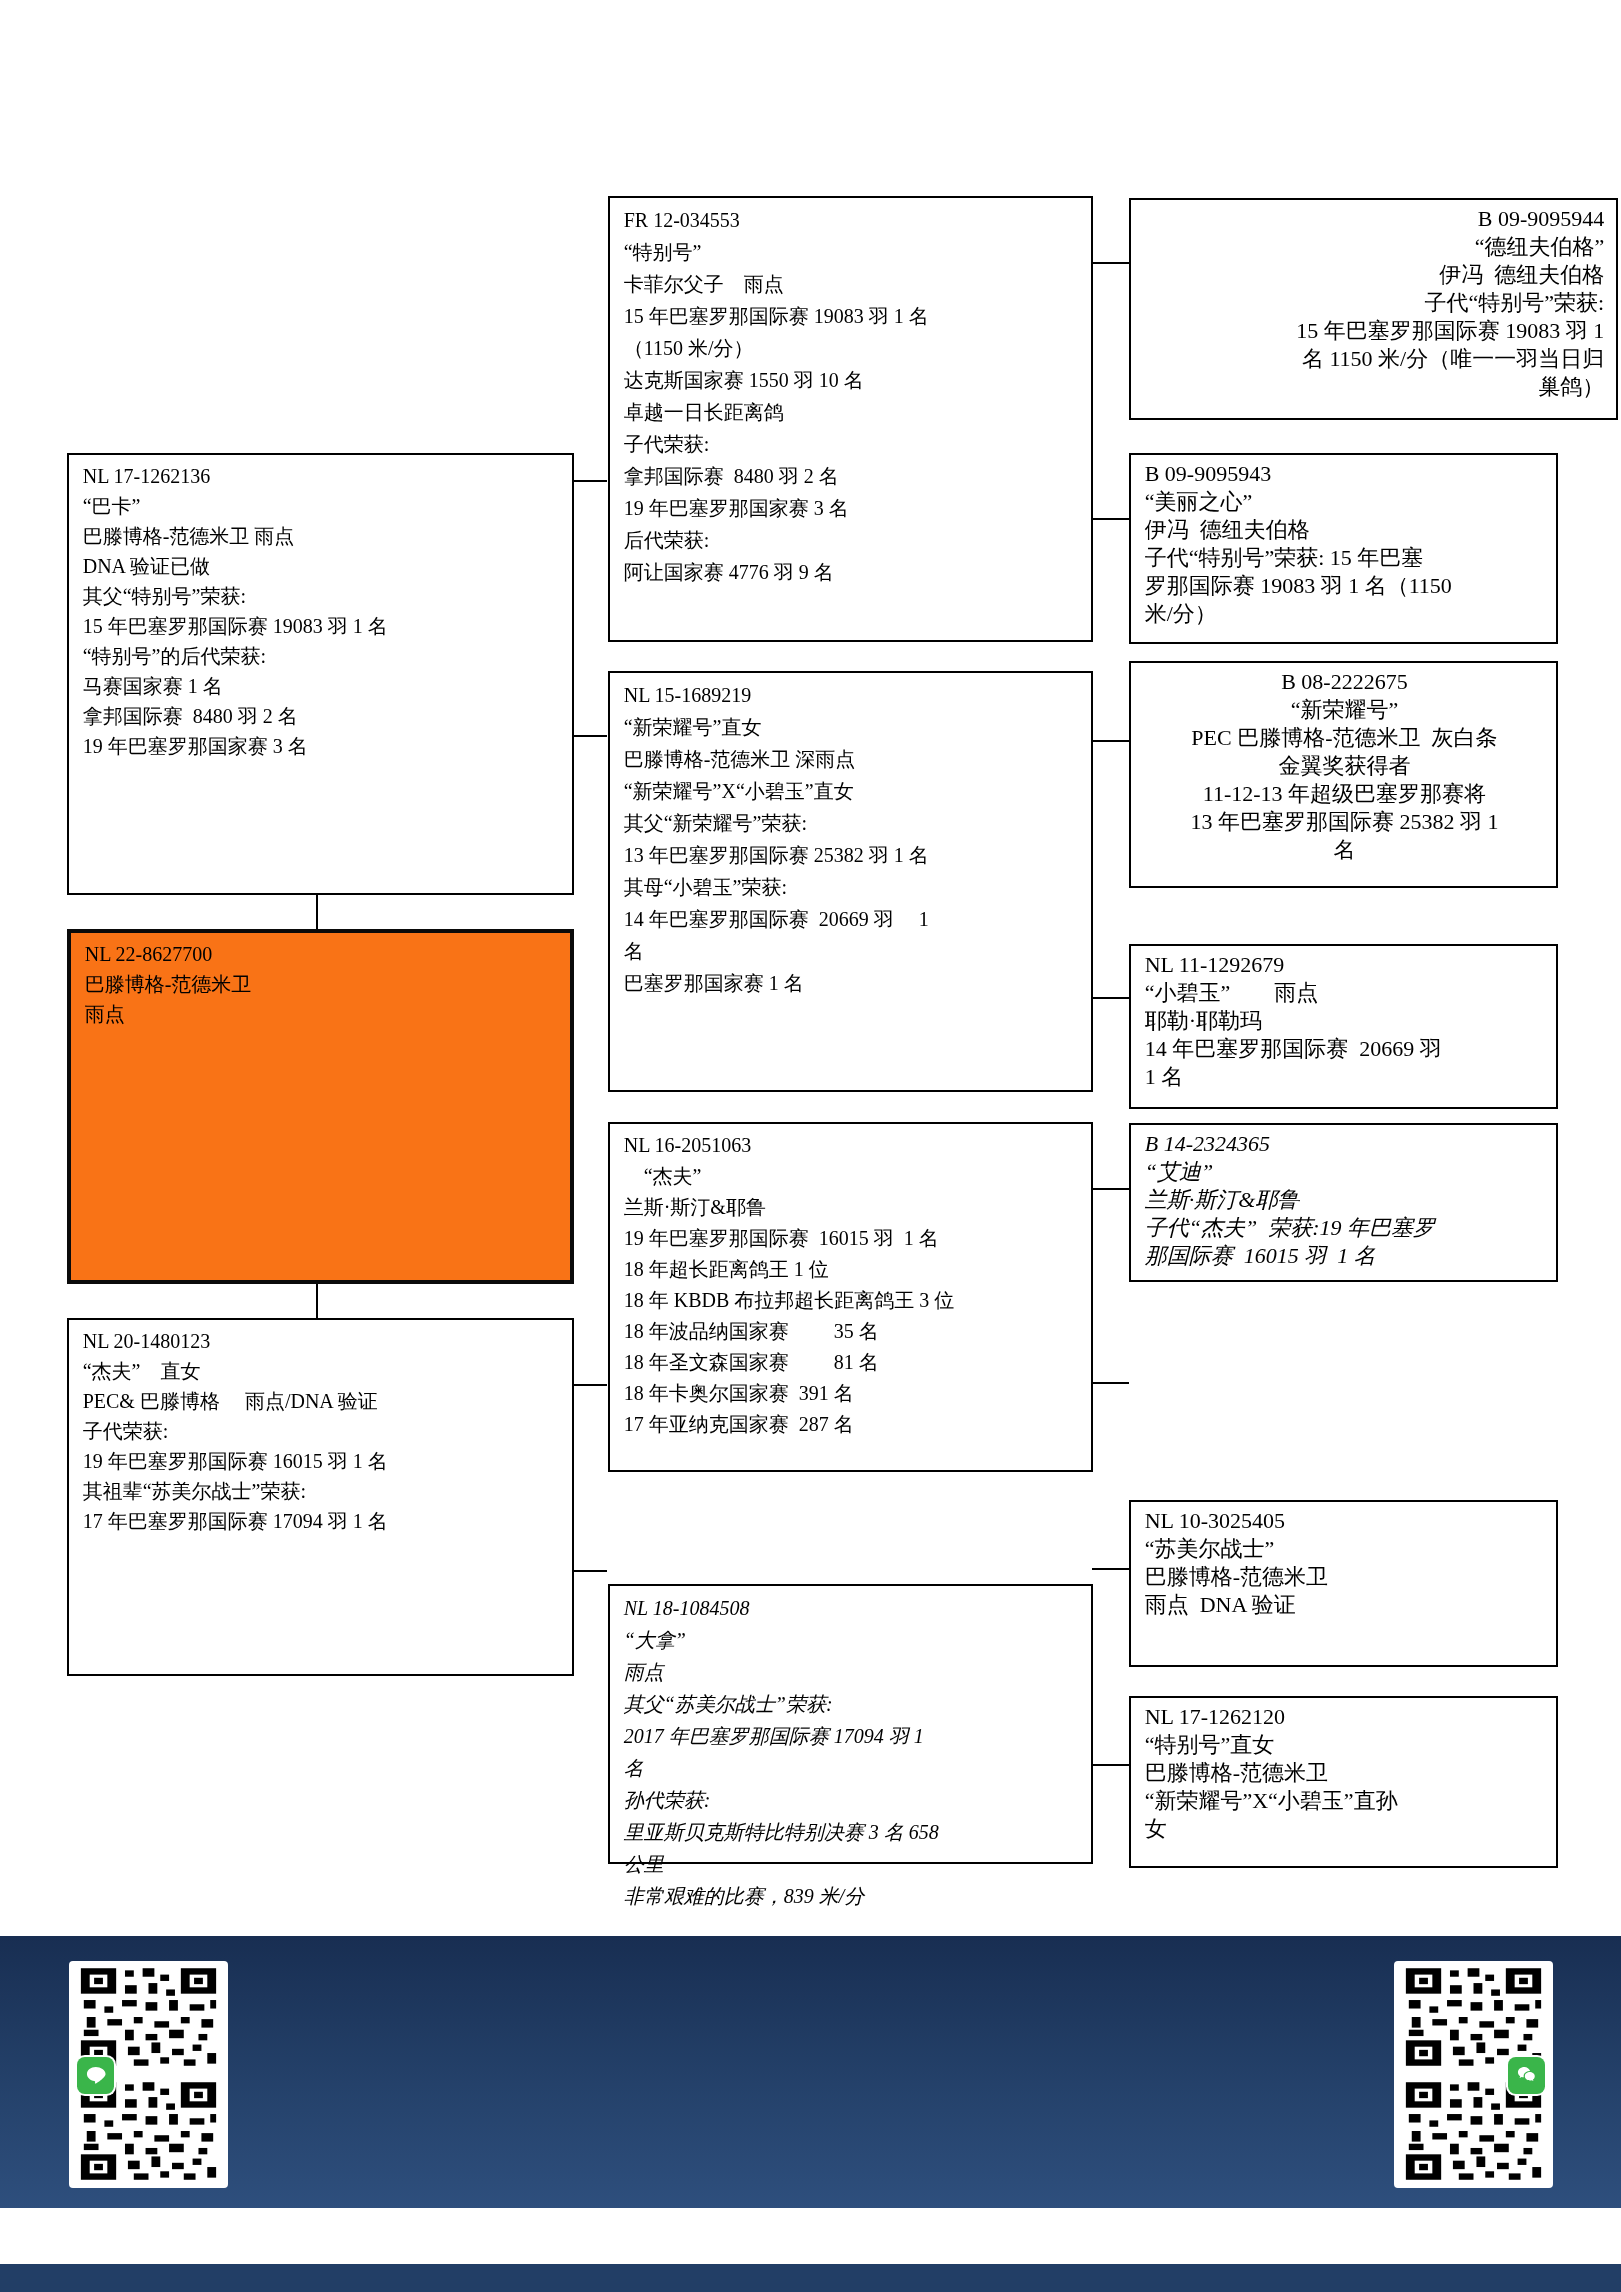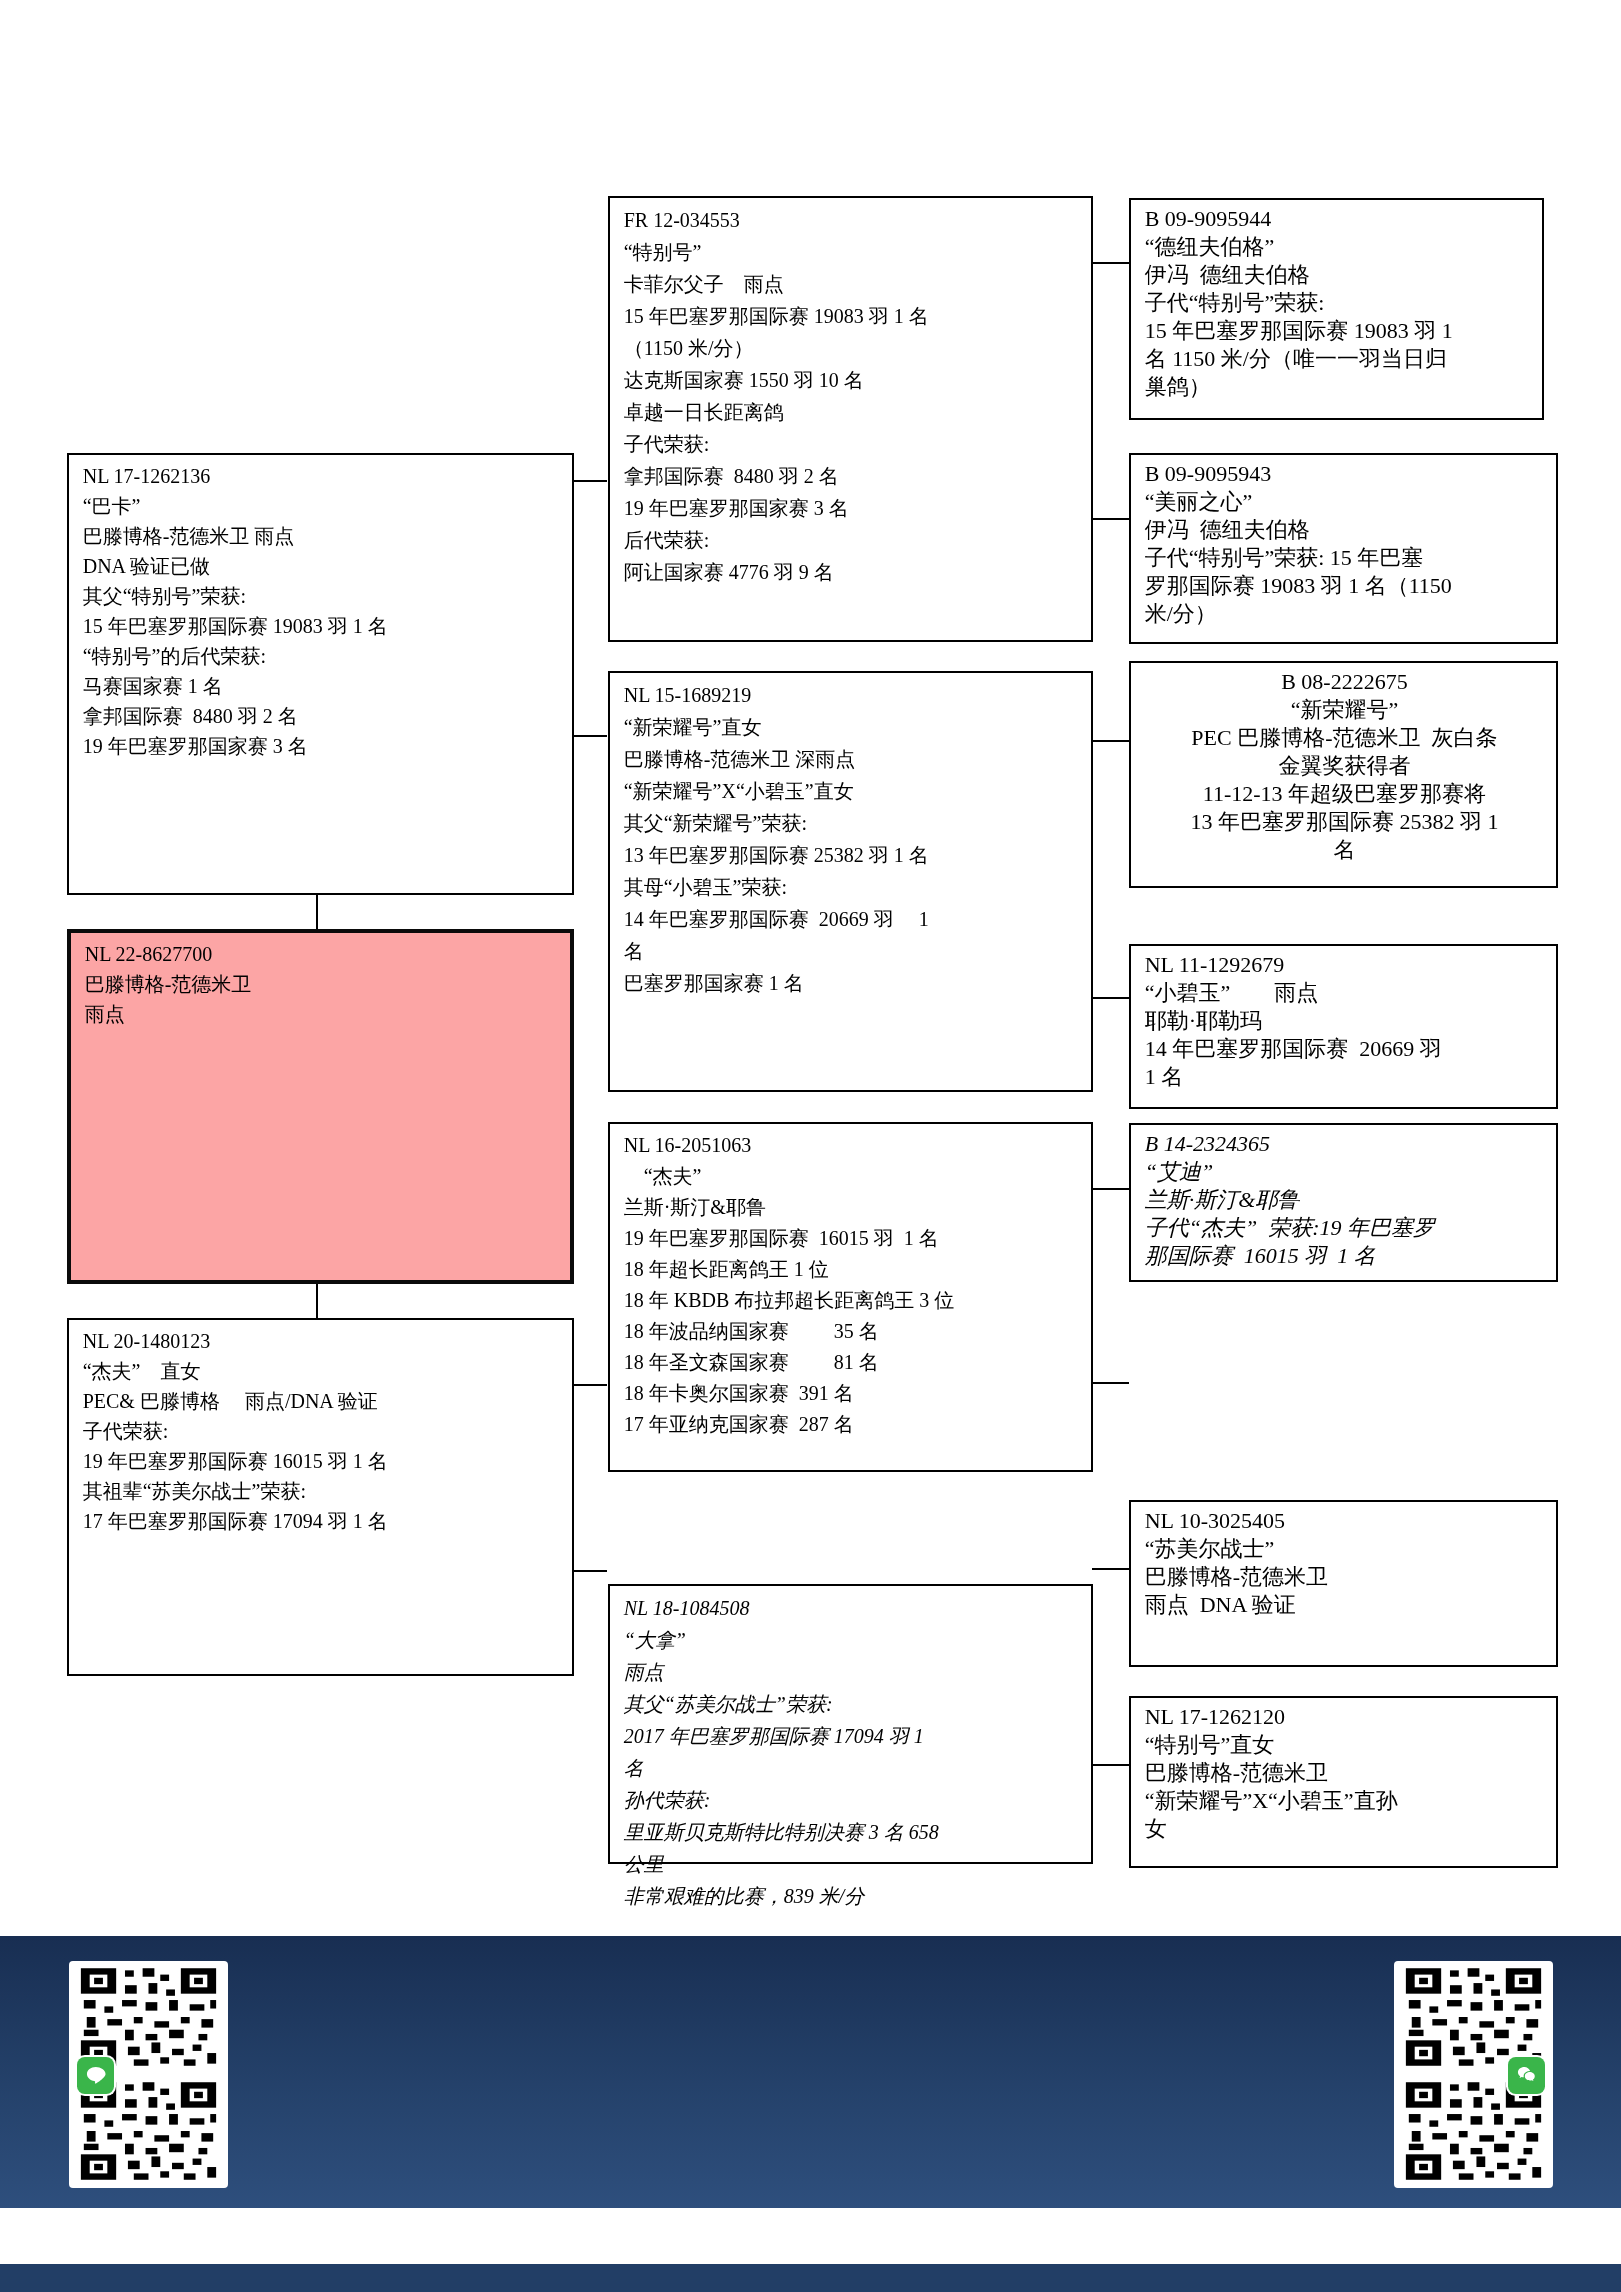--- a/index.html
+++ b/index.html
@@ -2,21 +2,21 @@
 <html><head>
 <meta charset="utf-8">
 <style>
   html,body{margin:0;padding:0;background:#ffffff;}
   #page{position:relative;width:1621px;height:2293px;background:#ffffff;overflow:hidden;
         font-family:"Liberation Serif","DejaVu Serif",serif;color:#000;}
   .box{position:absolute;border:2px solid #000;background:#fff;box-sizing:border-box;
        padding:5.9px 11.8px 5.9px 13.7px;font-size:20px;line-height:30px;}
   .box .ring{white-space:pre;}
   .box .tline{white-space:pre-wrap;}
-  .subject{border:4.9px solid #0a0a0a;background:#fca5a5;}
+  .subject{border:4.9px solid #0a0a0a;background:#f97316;}
   .colmid{line-height:32px;}
   .colr{line-height:28px;font-size:22px;padding-top:4.9px;}
   .hline,.vline{position:absolute;background:#000;}
   .hline{height:2px;}
   .vline{width:2px;}
   
   #footer{position:absolute;left:0;top:1936px;width:1621px;height:272px;
           background:linear-gradient(180deg,#182e52 0%,#223e66 45%,#2e4f7d 100%);}
   #bottomstrip{position:absolute;left:0;top:2264px;width:1621px;height:28px;background:#223e66;}
   .qrpanel{position:absolute;width:159px;height:227px;background:#fff;border-radius:3.9px;
@@ -118,21 +118,21 @@
         <div class="tline">其父“苏美尔战士”荣获:</div>
         <div class="tline">2017 年巴塞罗那国际赛 17094 羽 1</div>
         <div class="tline">名</div>
         <div class="tline">孙代荣获:</div>
         <div class="tline">里亚斯贝克斯特比特别决赛 3 名 658</div>
         <div class="tline">公里</div>
         <div class="tline">非常艰难的比赛，839 米/分</div>
       </div>
   </div>
 
-  <div class="box colr" style="left:1129px;top:198px;width:415px;height:222px;">
+  <div class="box colr" style="left:1129px;top:198px;width:489px;height:222px;text-align:right;">
     <div class="ring">B 09-9095944</div>
     <div>
         <div class="tline">“德纽夫伯格”</div>
         <div class="tline">伊冯  德纽夫伯格</div>
         <div class="tline">子代“特别号”荣获:</div>
         <div class="tline">15 年巴塞罗那国际赛 19083 羽 1</div>
         <div class="tline">名 1150 米/分（唯一一羽当日归</div>
         <div class="tline">巢鸽）</div>
       </div>
   </div>

